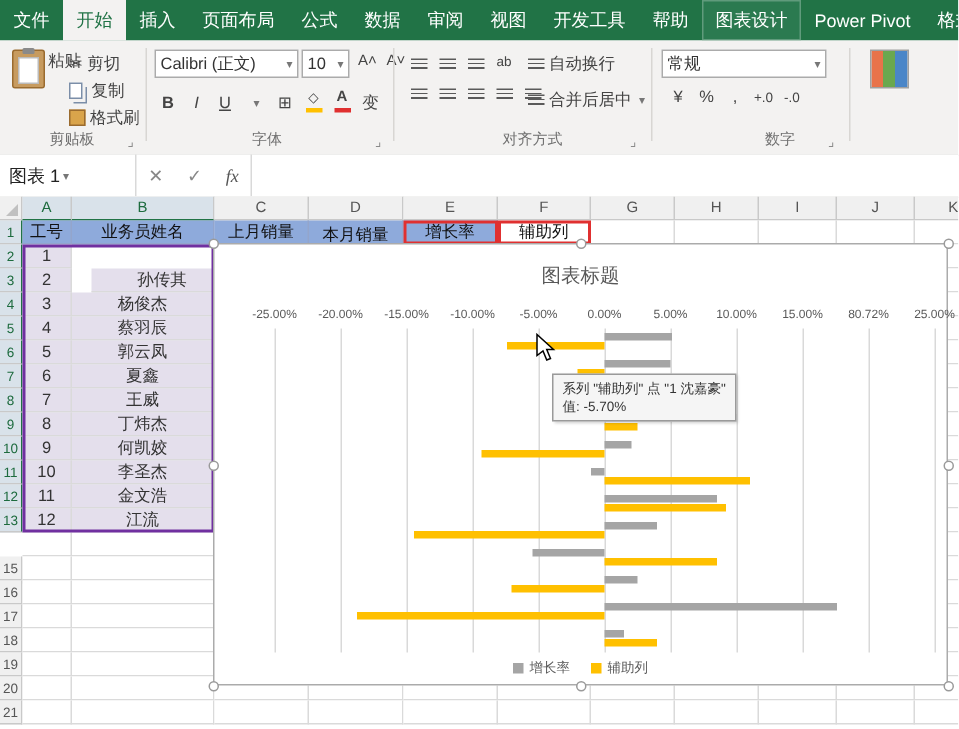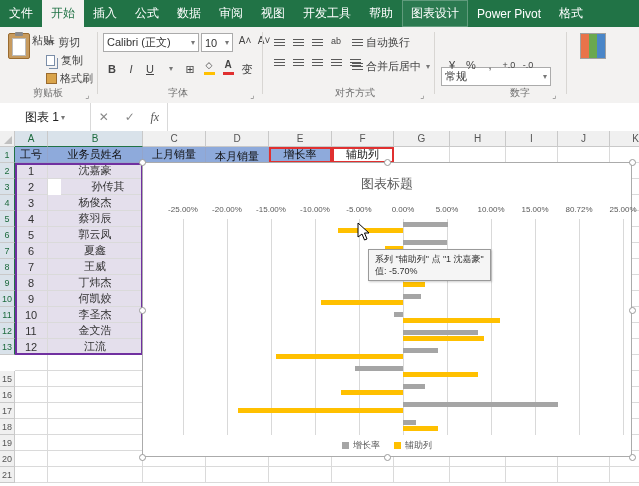--- a/index.html
+++ b/index.html
@@ -33,21 +33,21 @@
   .fmt{position:absolute;display:flex;align-items:flex-end;gap:1px;font-size:11px;color:#444;}
   .fbtn{display:inline-flex;flex-direction:column;align-items:center;justify-content:flex-end;
         min-width:14px;padding:0 2px;line-height:12px;}
   .ubar{display:block;width:11px;height:3px;margin-top:1px;}
   .lines{display:inline-block;width:11px;height:8px;
          background:repeating-linear-gradient(to bottom,#5a5a5a 0 1px,transparent 1px 3px);}
   
   .fbar{position:absolute;left:0;top:103px;width:639px;height:28px;background:#fff;
         border-bottom:1px solid #d0cecc;display:flex;align-items:stretch;font-size:12px;}
   .namebox{width:78px;border-right:1px solid #d9d9d9;display:flex;align-items:center;
-           justify-content:center;padding:0 6px;color:#222;}
+           justify-content:flex-start;padding:0 6px;color:#222;}
   .fbtns{width:76px;border-right:1px solid #d9d9d9;display:flex;align-items:center;
          justify-content:space-around;color:#888;}
   .fx{font-family:"Liberation Serif",serif;font-style:italic;color:#555;}
   .finput{flex:1;}
   
   .sheet{position:absolute;left:0;top:131px;width:639px;height:355px;background:#fff;overflow:hidden;}
   .corner{position:absolute;left:0;top:0;width:15px;height:16px;background:#f0f0f0;
           border-right:1px solid #c8c8c8;border-bottom:1px solid #c8c8c8;box-sizing:border-box;}
   .corner:after{content:"";position:absolute;right:2px;bottom:2px;border-left:8px solid transparent;
           border-bottom:8px solid #c0c0c0;}
@@ -85,20 +85,21 @@
 </style>
 </head>
 <body>
 
 <div class="app">
 
   <div class="tabs" id="tabstrip">
       <div class="tab">文件</div>
       <div class="tab active">开始</div>
       <div class="tab">插入</div>
+      <div class="tab">页面布局</div>
       <div class="tab">公式</div>
       <div class="tab">数据</div>
       <div class="tab">审阅</div>
       <div class="tab">视图</div>
       <div class="tab">开发工具</div>
       <div class="tab">帮助</div>
       <div class="tab hl">图表设计</div>
       <div class="tab">Power Pivot</div>
       <div class="tab">格式</div>
     </div>
@@ -194,21 +195,21 @@
     </div>
     <div class="mini" style="left:352px;top:32px;">
       <span class="lines"></span>
       <span>合并后居中</span>
       <span class="caret">▾</span>
       </div>
     <div class="glabel" style="left:320px;width:70px;">对齐方式</div>
     <div class="launcher" style="left:420px;">⌟</div>
     <div class="rsep" style="left:434px;"></div>
 
-    <div class="combo" style="left:441px;top:6px;width:110px;margin-top:34px;">
+    <div class="combo" style="left:441px;top:6px;width:110px;">
       <span>常规</span>
       <span class="caret">▾</span>
       </div>
     <div class="fmt" style="left:443px;top:32px;">
       <span class="fbtn">¥</span>
       <span class="fbtn">%</span>
       <span class="fbtn">,</span>
       <span class="fbtn" style="font-size:9px;">+.0</span>
       <span class="fbtn" style="font-size:9px;">-.0</span>
     </div>
@@ -274,21 +275,20 @@
       <div class="cell thdr" style="left: 143px; top: 16px; width: 63px; height: 16px;">上月销量</div>
       <div class="cell thdr" style="left: 206px; top: 16px; width: 63px; height: 20px;">本月销量</div>
       <div class="cell thdr" style="left: 269px; top: 16px; width: 63px; height: 16px;">增长率</div>
       <div class="cell whitehdr" style="left: 332px; top: 16px; width: 62px; height: 16px;">辅助列</div>
       <div class="cell" style="left: 394px; top: 16px; width: 56px; height: 16px;"></div>
       <div class="cell" style="left: 450px; top: 16px; width: 56px; height: 16px;"></div>
       <div class="cell" style="left: 506px; top: 16px; width: 52px; height: 16px;"></div>
       <div class="cell" style="left: 558px; top: 16px; width: 52px; height: 16px;"></div>
       <div class="cell" style="left: 610px; top: 16px; width: 52px; height: 16px;"></div>
       <div class="cell lav" style="left: 15px; top: 32px; width: 33px; height: 16px;">1</div>
-      <div class="cell lav" style="left: 48px; top: 32px; width: 95px; height: 16px;">沈嘉豪</div>
       <div class="cell" style="left: 143px; top: 32px; width: 63px; height: 16px;"></div>
       <div class="cell" style="left: 206px; top: 32px; width: 63px; height: 16px;"></div>
       <div class="cell" style="left: 269px; top: 32px; width: 63px; height: 16px;"></div>
       <div class="cell" style="left: 332px; top: 32px; width: 62px; height: 16px;"></div>
       <div class="cell" style="left: 394px; top: 32px; width: 56px; height: 16px;"></div>
       <div class="cell" style="left: 450px; top: 32px; width: 56px; height: 16px;"></div>
       <div class="cell" style="left: 506px; top: 32px; width: 52px; height: 16px;"></div>
       <div class="cell" style="left: 558px; top: 32px; width: 52px; height: 16px;"></div>
       <div class="cell" style="left: 610px; top: 32px; width: 52px; height: 16px;"></div>
       <div class="cell lav" style="left: 15px; top: 48px; width: 33px; height: 16px;">2</div>

